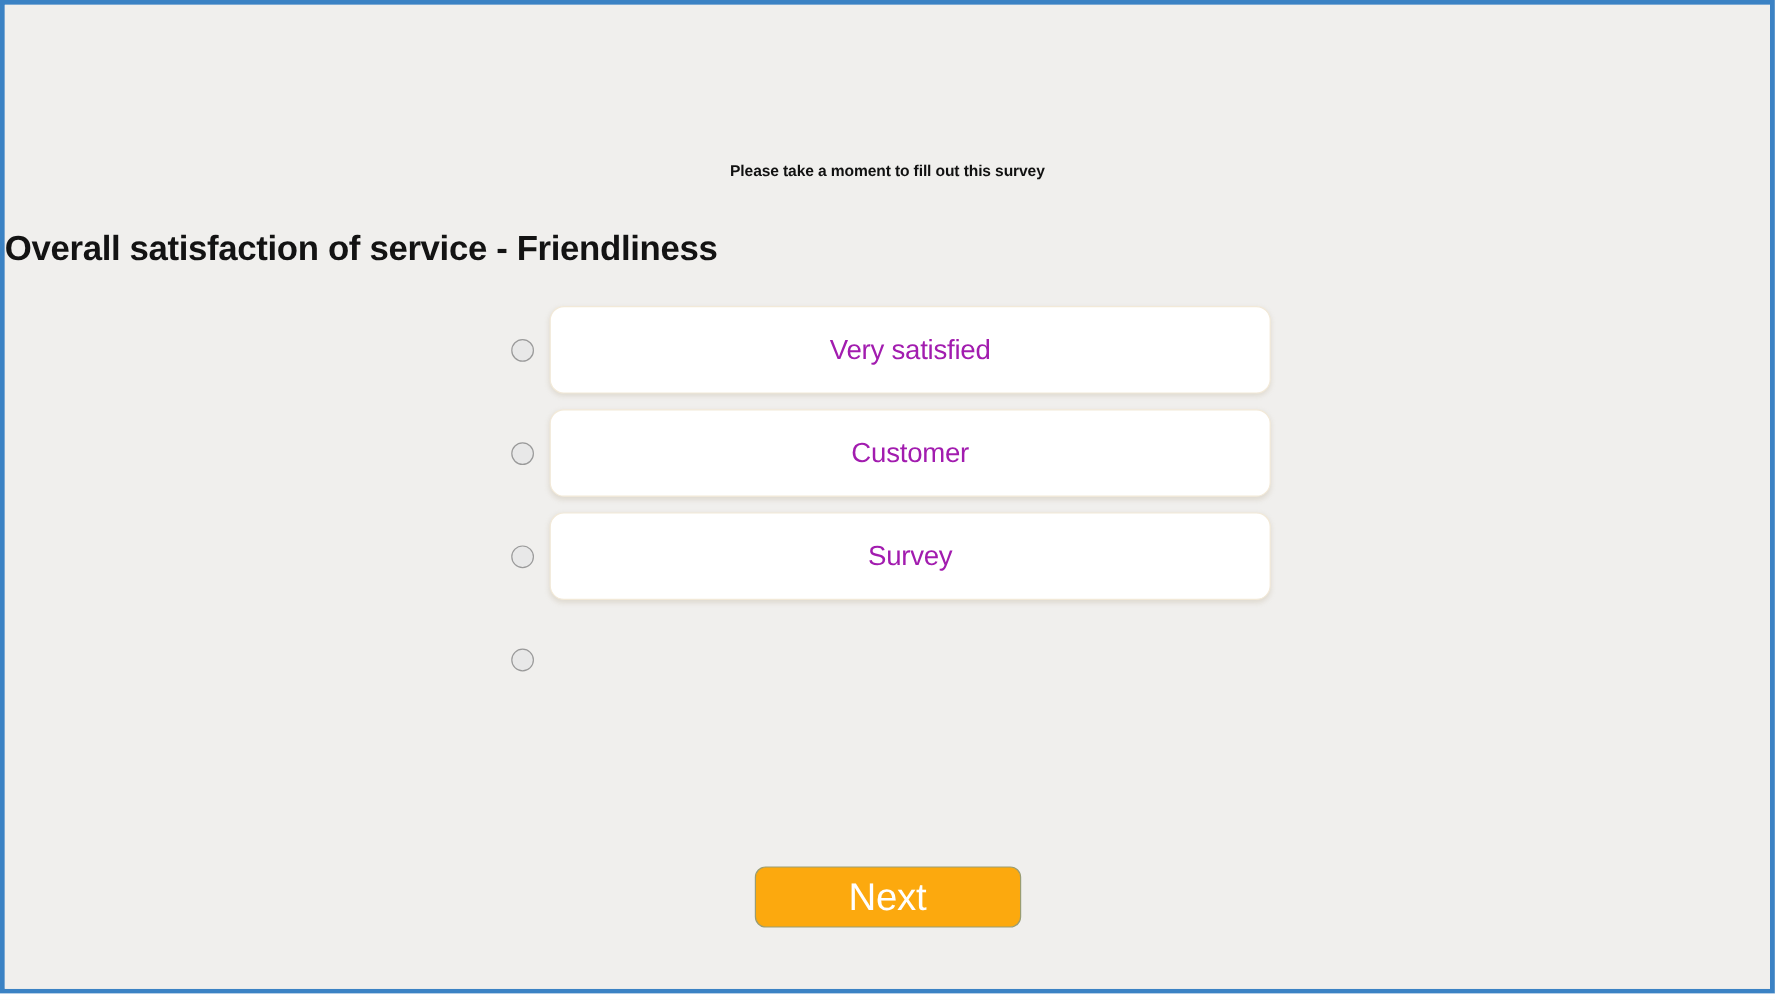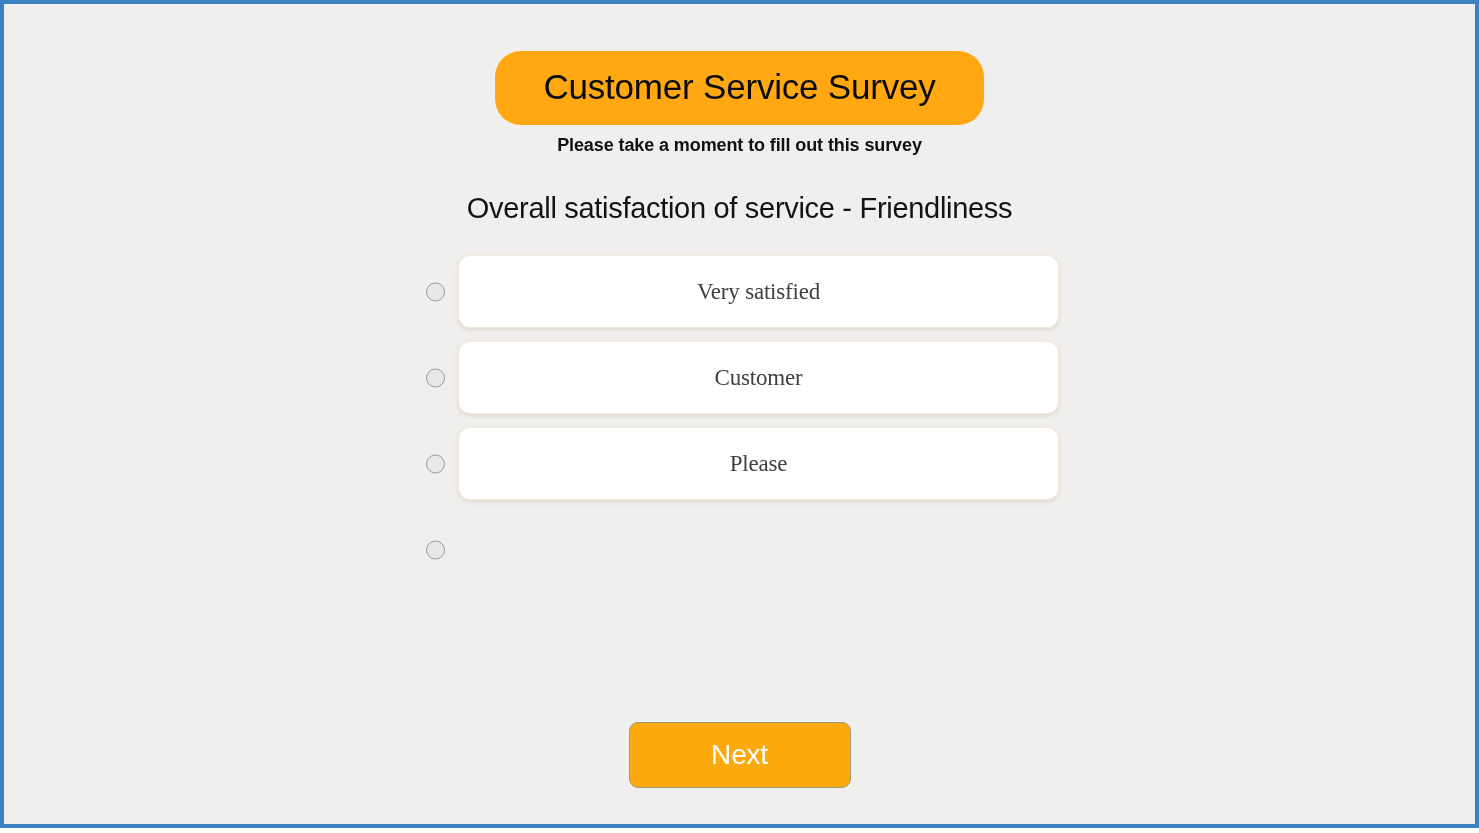--- a/index.html
+++ b/index.html
@@ -57,35 +57,35 @@
     white-space: nowrap;
   }
 
   
   #subtitle {
     position: absolute;
     left: 0;
     right: 0;
     top: 131px;
     text-align: center;
-    font-size: 18px;
+    font-size: 13px;
     font-weight: bold;
     color: #111111;
     letter-spacing: -0.1px;
   }
 
   
   #question-heading {
     position: absolute;
     left: 0;
     right: 0;
     top: 188px;
-    text-align: center;
+    text-align: left;
     font-size: 29px;
-    font-weight: normal;
+    font-weight: bold;
     color: #131313;
     letter-spacing: -0.3px;
   }
 
   
   #options-list {
     position: absolute;
     left: 0;
     right: 0;
     top: 251px;
@@ -118,42 +118,41 @@
     border: 1px solid #f2e9d8;
     border-radius: 12px;
     box-shadow: 0 2px 4px rgba(180, 165, 135, 0.28);
     display: flex;
     align-items: center;
     justify-content: center;
     cursor: pointer;
   }
   .option-label {
     font-size: 23px;
-    color: #404040;
+    color: #a21caf;
     letter-spacing: -0.2px;
-    font-family: Liberation Serif, serif;
   }
 
   
   #next-button-wrap {
     position: absolute;
     left: 0;
     right: 0;
     top: 718px;
     display: flex;
     justify-content: center;
   }
   #next-button {
     width: 222px;
-    height: 66px;
+    height: 51px;
     background: #FCA90E;
     border: 1px solid #9a9d72;
     border-radius: 9px;
     color: #ffffff;
-    font-size: 28px;
+    font-size: 32px;
     font-family: "Liberation Sans", sans-serif;
     letter-spacing: -0.2px;
     cursor: pointer;
     padding: 0;
   }
 
   
   #bottom-strip {
     position: absolute;
     left: 0;
@@ -162,23 +161,20 @@
     height: 5px;
     background: #ffffff;
   }
 </style>
 </head>
 <body>
 
 <div id="viewport-frame">
   <div id="page-surface">
 
-    <div id="title-banner-wrap">
-      <div id="title-banner">Customer Service Survey</div>
-    </div>
 
     <div id="subtitle">Please take a moment to fill out this survey</div>
 
     <div id="question-heading">Overall satisfaction of service - Friendliness</div>
 
     <div id="options-list">
 
       <div class="option-row">
         <span class="option-radio"></span>
         <div class="option-card">
@@ -189,21 +185,21 @@
       <div class="option-row">
         <span class="option-radio"></span>
         <div class="option-card">
           <span class="option-label">Customer</span>
         </div>
       </div>
 
       <div class="option-row">
         <span class="option-radio"></span>
         <div class="option-card">
-          <span class="option-label">Please</span>
+          <span class="option-label">Survey</span>
         </div>
       </div>
 
 
       <div class="option-row">
         <span class="option-radio"></span>
       </div>
 
     </div>
 

